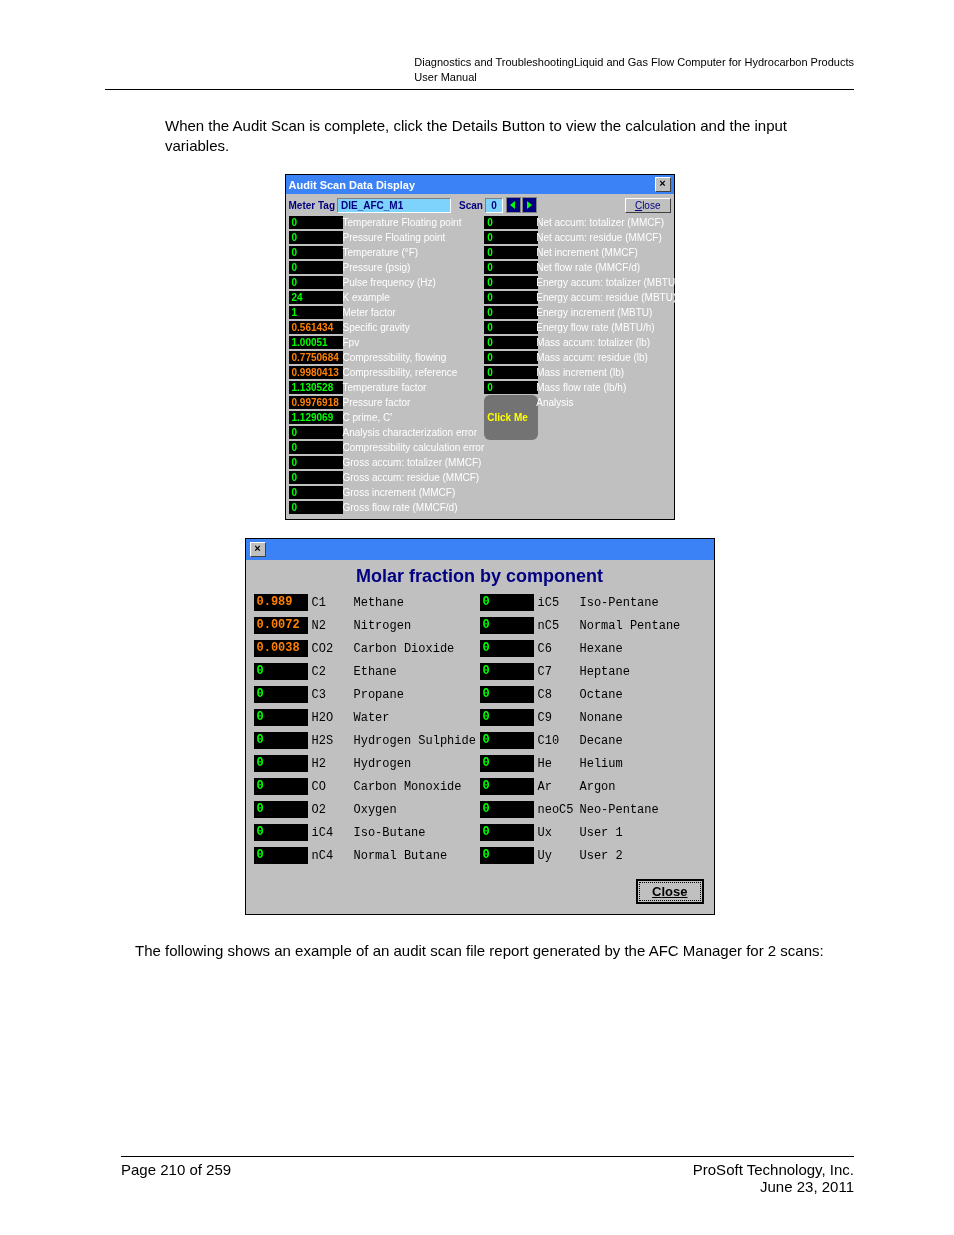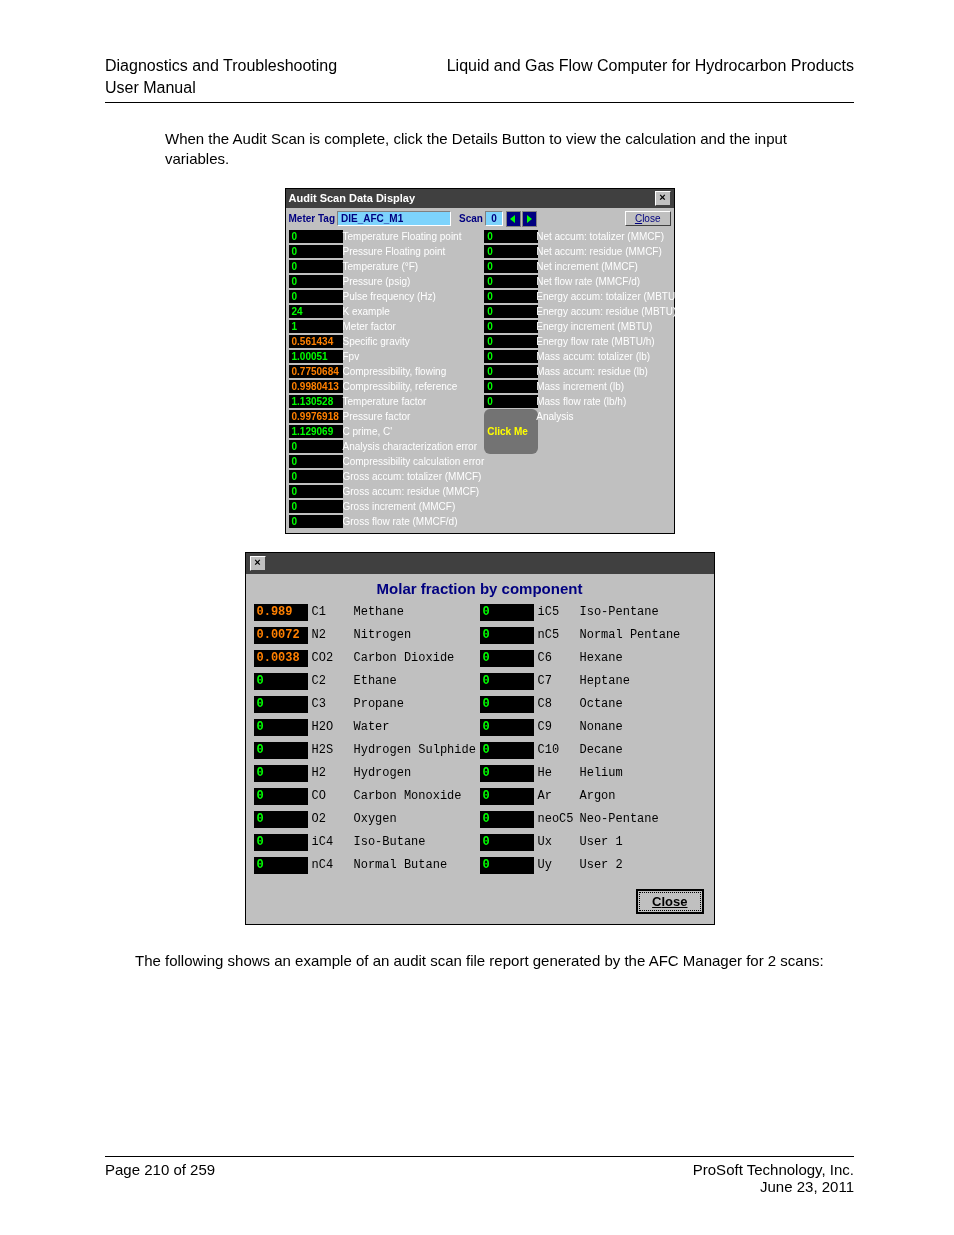--- a/index.html
+++ b/index.html
@@ -10,40 +10,40 @@
     color:#000;
   }
   .page {
     width:954px; height:1235px;
     box-sizing:border-box;
     padding:55px 100px 40px 105px;
     margin:0;
     display:flex; flex-direction:column;
     position:relative;
   }
-  .hdr { display:flex; justify-content:space-between; font-size:16px; }
+  .hdr { display:flex; justify-content:flex-end; font-size:11px;margin-left:28px; }
   .hdr .left, .hdr .right { line-height:1.35; }
   .hdr .right { text-align:right; }
   hr { border:none; border-top:1px solid #000; margin:4px 0 18px 0; }
   .body-text { font-size:15px; line-height:1.35; margin:8px 0 10px 60px; }
-  .footer { margin-top:auto; }
+  .footer { margin-top:auto;margin-left:16px; }
   .footer hr { margin:4px 0; }
   .footer-row { display:flex; justify-content:space-between; font-size:15px; }
   .footer-row .right { text-align:right; }
 
   
   .dlg-audit {
     width:388px;
     margin:8px auto 18px auto;
     background:#c0c0c0;
     border:1px solid #000;
     font-family: Arial, sans-serif;
   }
   .titlebar {
-    background:#404040;
+    background:#3b82f6;
     color:#fff;
     font-weight:bold;
     font-size:11px;
     padding:2px 3px;
     display:flex; align-items:center;
   }
   .titlebar .ttl { flex:1; }
   .close-x {
     width:14px; height:13px;
     background:#c0c0c0;
@@ -90,21 +90,21 @@
   .clickme { display:inline-block; background:#737373; color:#ffff00; font-weight:bold; padding:16px 3px; height:13px; line-height:13px; min-width:48px;border-radius:6px; }
 
   
   .dlg-analysis {
     width:468px; margin:0 auto 18px auto;
     background:#c0c0c0;
     border:1px solid #000;
     font-family: "MS Sans Serif", Arial, sans-serif;
   }
   .dlg-analysis .titlebar { font-size:13px; padding:3px 4px; }
-  .ana-title { text-align:center; font-weight:bold; color:#000080; font-size:15px; padding:6px 0 4px 0; }
+  .ana-title { text-align:center; font-weight:bold; color:#000080; font-size:18px; padding:6px 0 4px 0; }
   .ana-body { display:flex; padding:0 8px 8px 8px; font-size:12px; color:#000; }
   .ana-col { display:flex; flex-direction:column; flex:1;font-family:Liberation Mono, monospace; }
   .ana-row { display:flex; align-items:center; height:23px; }
   .ana-row .v { width:58px; }
   .ana-row .v .val { font-size:12px; padding:1px 3px; height:15px; line-height:14px; min-width:48px; }
   .ana-row .sym { width:42px; }
   .ana-row .name { flex:1; }
   .ana-footer { display:flex; justify-content:flex-end; padding:4px 10px 10px 10px; }
   .close2 {
     background:#c0c0c0;

